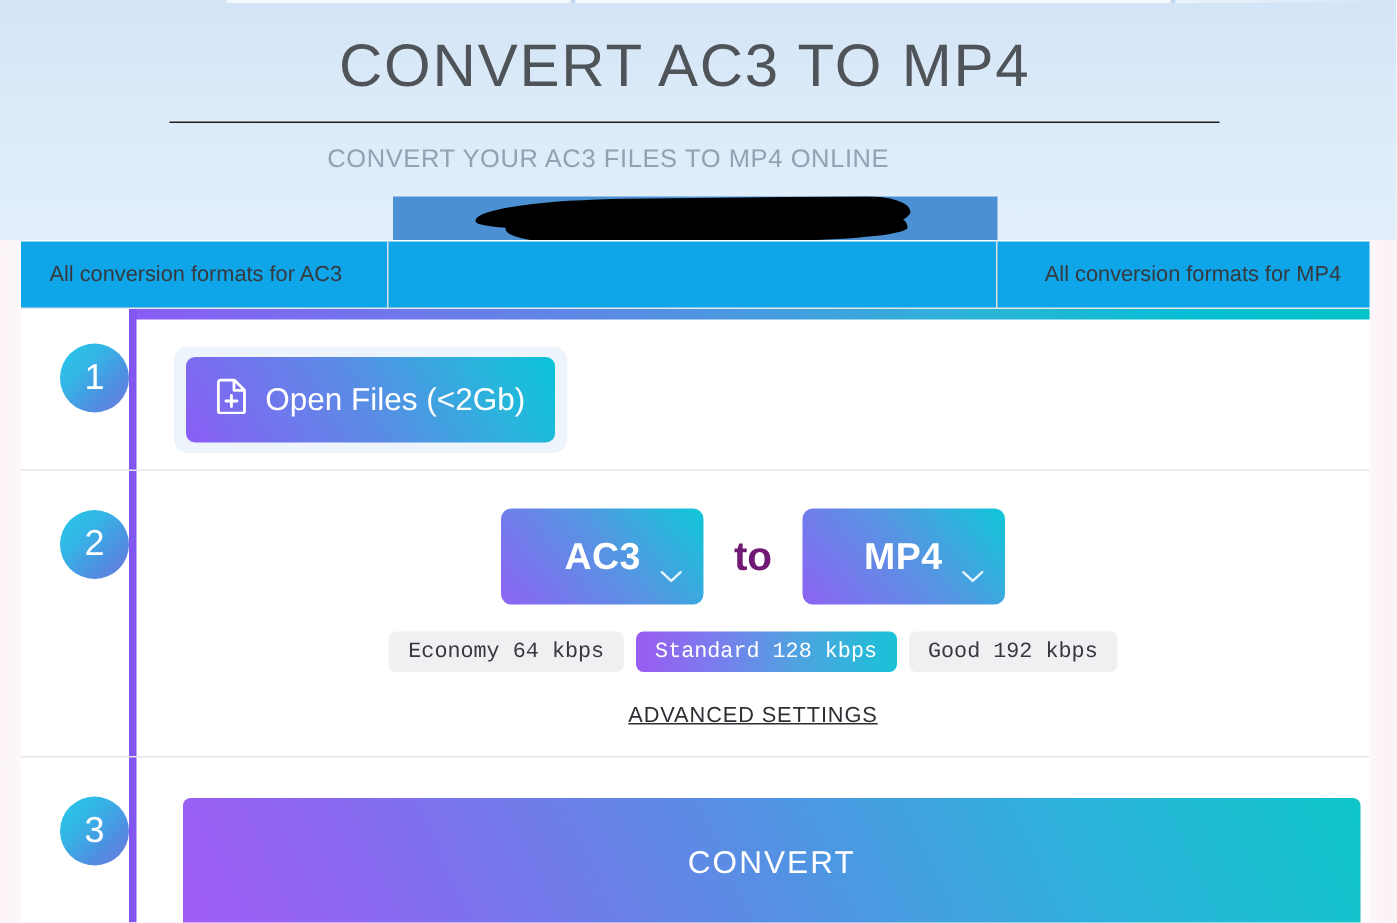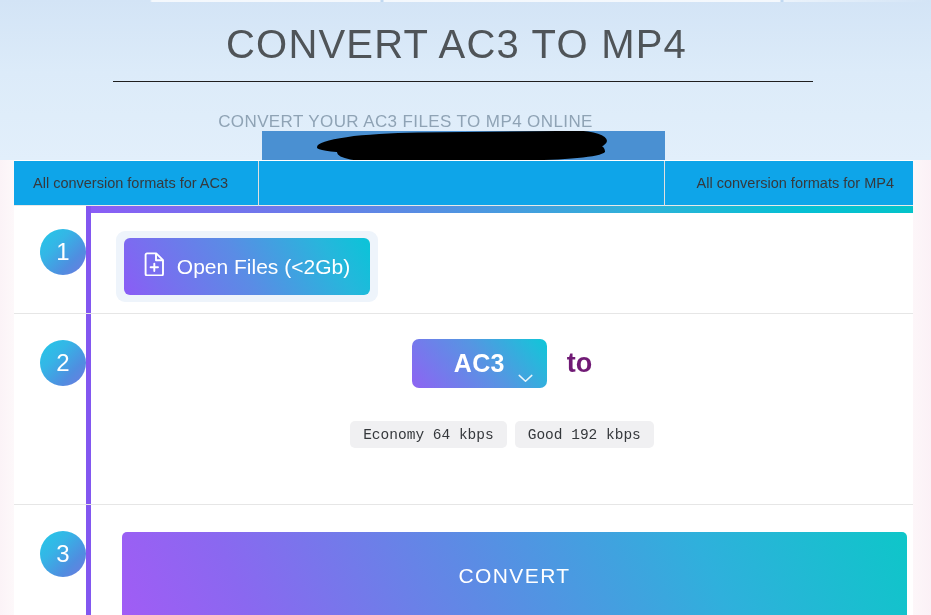--- a/index.html
+++ b/index.html
@@ -65,21 +65,21 @@
   .title-rule {
     position: absolute;
     left: 113px; top: 81px;
     width: 700px;
     height: 1px;
     background: #1f1f1f;
   }
 
   .page-subtitle {
     position: absolute;
-    left: 0; top: 111px;
+    left: 0; top: 95px;
     width: 811px;
     text-align: center;
     font-size: 17px;
     font-weight: 400;
     letter-spacing: .4px;
     color: #8fa3b5;
     line-height: 22px;
     white-space: nowrap;
   }
 
@@ -220,21 +220,21 @@
   .fmt-row {
     position: absolute;
     left: 77px; top: 25px;
     width: 822px;
     display: flex;
     align-items: center;
     justify-content: center;
     gap: 20px;
   }
   .fmt-btn {
-    width: 135px; height: 49px;
+    width: 135px; height: 64px;
     border-radius: 7px;
     border: none;
     background: linear-gradient(50deg, #8e63f2 0%, #7b74ee 18%, #5596e2 55%, #22bbdb 88%, #0ec6d8 100%);
     color: #fff;
     font-family: "Liberation Sans", sans-serif;
     font-size: 25px;
     font-weight: 700;
     display: flex;
     align-items: center;
     justify-content: center;
@@ -375,27 +375,39 @@
         <span>AC3</span>
         <span class="chev">
           <svg width="15" height="9" viewBox="0 0 15 9" fill="none">
             <path d="M1.2 1.4 7.5 7.2l6.3-5.8" stroke="#eaf6fb" stroke-width="1.5" stroke-linecap="round" stroke-linejoin="round"></path>
           </svg>
         </span>
       </button>
 
       <span class="to-label">to</span>
 
+      <button class="fmt-btn">
+        <span>MP4</span>
+        <span class="chev">
+          <svg width="15" height="9" viewBox="0 0 15 9" fill="none">
+            <path d="M1.2 1.4 7.5 7.2l6.3-5.8" stroke="#eaf6fb" stroke-width="1.5" stroke-linecap="round" stroke-linejoin="round"></path>
+          </svg>
+        </span>
+      </button>
     </div>
 
     <div class="bitrates">
       <button class="pill">Economy 64 kbps</button>
+      <button class="pill active">Standard 128 kbps</button>
       <button class="pill">Good 192 kbps</button>
     </div>
 
+    <div class="adv-wrap">
+      <span class="adv-link">ADVANCED SETTINGS</span>
+    </div>
   </div>
 
   <div class="step step-3">
     <div class="step-num">3</div>
     <button class="convert-btn">CONVERT</button>
   </div>
 
 </div>
 
 </body></html>

